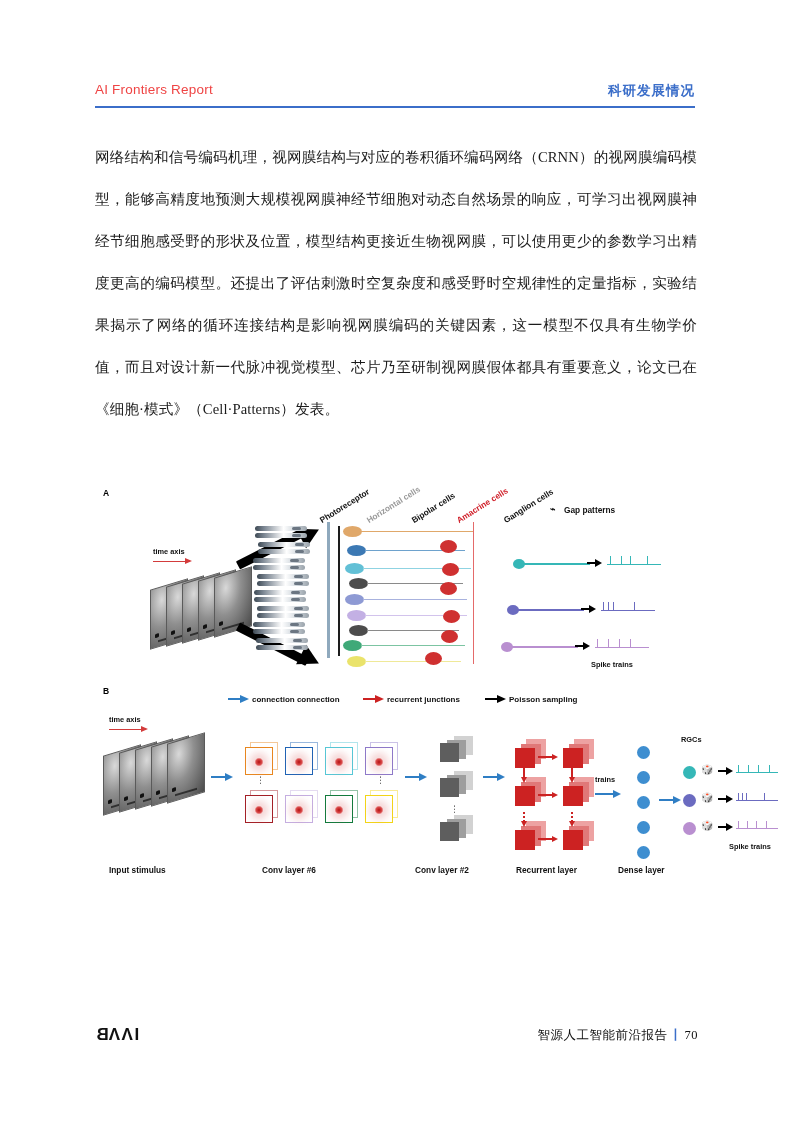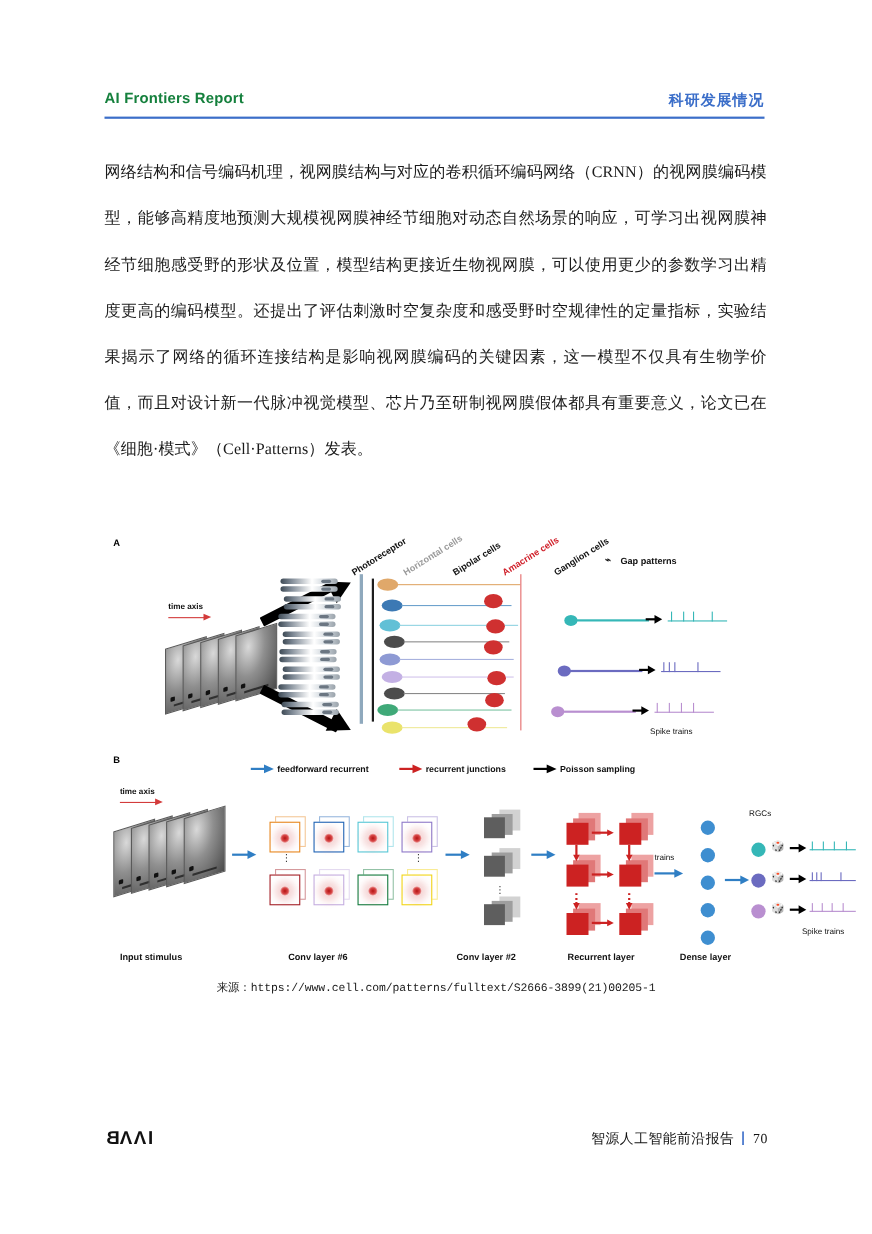--- a/index.html
+++ b/index.html
@@ -11,21 +11,21 @@
   }
   .page{position:relative;width:793px;height:1122px;}
 
   
   .header{
     position:absolute;left:95px;top:82px;width:600px;height:30px;
   }
   .header-title{
     position:absolute;left:0;top:0;
     font-family:"Liberation Sans", sans-serif;
-    font-weight:bold;font-size:13.5px;color:#15803d;letter-spacing:.2px;
+    font-weight:normal;font-size:13.5px;color:#ef4444;letter-spacing:.2px;
   }
   .header-sub{
     position:absolute;right:0;top:0;
     font-family:"Liberation Serif", serif;
     font-weight:bold;font-size:13.5px;color:#3b6ec9;letter-spacing:1px;
   }
   .header-rule{
     position:absolute;left:0;top:24px;width:600px;height:1.6px;background:#3b6ec9;
   }
 
@@ -48,21 +48,21 @@
   .fig-label{
     position:absolute;font-family:"Liberation Sans", sans-serif;
     font-weight:bold;font-size:8.3px;color:#111;white-space:nowrap;
   }
   .fig-label.rot{transform:rotate(-32deg);transform-origin:left bottom;}
   .fig-label.gray{color:#9a9a9a;}
   .fig-label.red{color:#d0202a;}
 
   .tiny-label{
     position:absolute;font-family:"Liberation Sans", sans-serif;
-    font-weight:normal;font-size:7.4px;color:#111;white-space:nowrap;
+    font-weight:bold;font-size:7.4px;color:#111;white-space:nowrap;
   }
 
   
   .frames{position:absolute;}
   .frames .fr{
     position:absolute;width:36px;height:58px;
     transform:skewY(-17deg);
     border:0.6px solid #5a5a5a;
     background:
       radial-gradient(ellipse at 30% 22%, #d9d9d9 0%, #8f8f8f 42%, #4a4a4a 100%),
@@ -388,21 +388,21 @@
       <i style="left:13px;height:9px;background:#b98fd0;"></i>
       <i style="left:24px;height:9px;background:#b98fd0;"></i>
       <i style="left:35px;height:9px;background:#b98fd0;"></i>
     </div>
 
     <div class="tiny-label" style="left:496px;top:190px;">Spike trains</div>
 
     <div class="panel-letter" style="left:8px;top:216px;">B</div>
 
     <div class="legend-item" style="left:133px;top:225px;">
-      <span class="lg-arrow"><span class="ln" style="background:#2f7ec4;"></span><span class="hd" style="border-left-color:#2f7ec4;"></span></span><span>feedforward recurrent</span>
+      <span class="lg-arrow"><span class="ln" style="background:#2f7ec4;"></span><span class="hd" style="border-left-color:#2f7ec4;"></span></span><span>connection connection</span>
     </div>
     <div class="legend-item" style="left:268px;top:225px;">
       <span class="lg-arrow"><span class="ln" style="background:#cc2222;"></span><span class="hd" style="border-left-color:#cc2222;"></span></span><span>recurrent junctions</span>
     </div>
     <div class="legend-item" style="left:390px;top:225px;">
       <span class="lg-arrow"><span class="ln" style="background:#000;"></span><span class="hd" style="border-left-color:#000;"></span></span><span>Poisson sampling</span>
     </div>
 
     <div class="time-axis-wrap" style="left:14px;top:245px;">
       <div class="ta-text">time axis</div>
@@ -634,20 +634,19 @@
       <div class="tiny-label" style="left:634px;top:372px;">Spike trains</div>
     </div>
 
     <div class="fig-label" style="left:14px;top:395px;">Input stimulus</div>
     <div class="fig-label" style="left:167px;top:395px;">Conv layer #6</div>
     <div class="fig-label" style="left:320px;top:395px;">Conv layer #2</div>
     <div class="fig-label" style="left:421px;top:395px;">Recurrent layer</div>
     <div class="fig-label" style="left:523px;top:395px;">Dense layer</div>
   </div>
 
-  <div class="source">来源：https://www.cell.com/patterns/fulltext/S2666-3899(21)00205-1</div>
 
   <div class="footer-logo"><span class="m">B</span>ΛΛI</div>
   <div class="footer-right">
     <span>智源人工智能前沿报告</span><span class="bar">丨</span><span>70</span>
   </div>
 
 </div>
 
 </body></html>

